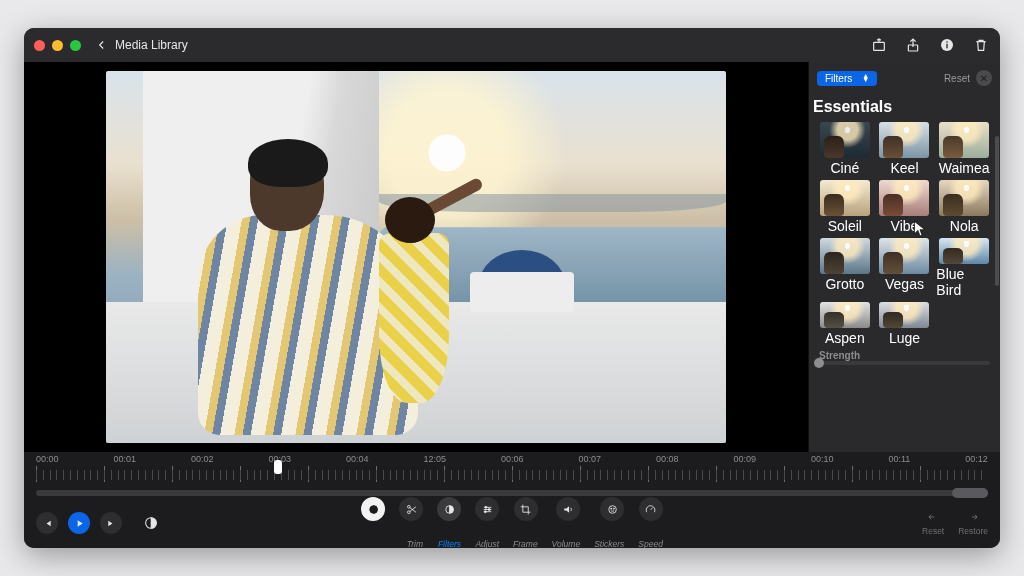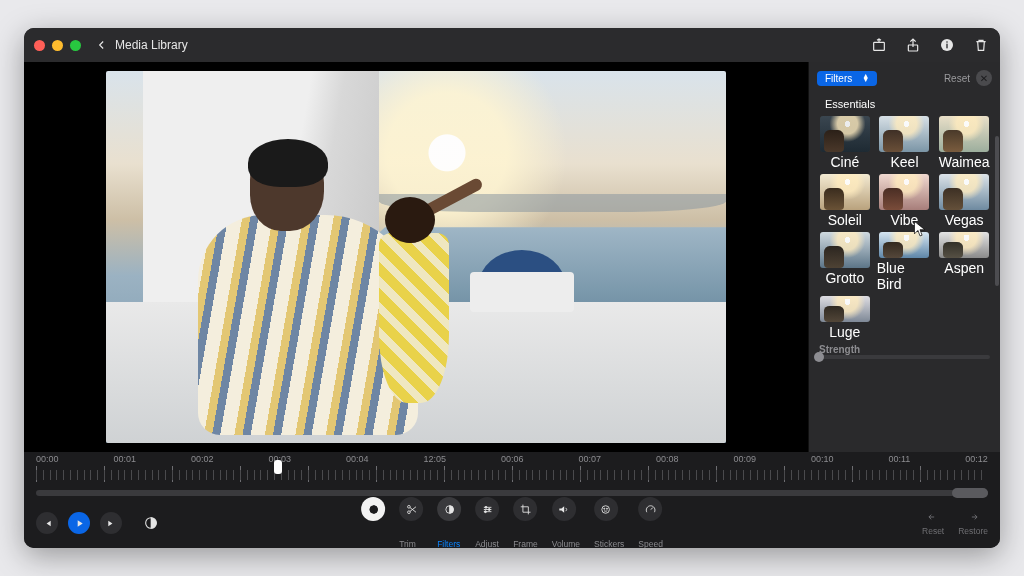--- a/index.html
+++ b/index.html
@@ -73,21 +73,21 @@
       repeating-linear-gradient(45deg,#e9d24a 0 10px,#efe7c0 10px 18px),
       #e9d24a; border-radius:12px 12px 40% 40%; }
 
   
   .inspector { width:192px; background:#2a2a2c; border-left:1px solid #111; display:flex; flex-direction:column; }
   .ins-top { display:flex; align-items:center; gap:6px; padding:8px 8px 6px 8px; }
   .filters-pill { background:#0a66e6; color:#fff; font-size:10px; padding:2px 8px; border-radius:4px; display:flex; align-items:center; gap:10px; }
   .filters-pill .carets { display:flex; flex-direction:column; line-height:4px; font-size:7px; }
   .reset-link { margin-left:auto; color:#9a9a9d; font-size:10px; cursor:pointer; }
   .close-x { width:16px; height:16px; background:#4a4a4d; border-radius:50%; display:flex; align-items:center; justify-content:center; color:#1b1b1d; font-size:10px; cursor:pointer; }
-  .section-title { font-weight:400; font-size:11px; padding:6px 16px 2px; color:#fff; }
+  .section-title { font-weight:700; font-size:16px; padding:6px 4px 2px; color:#fff; }
   .grid { display:grid; grid-template-columns: repeat(3, 1fr); gap:4px 4px; padding:4px 8px 0; overflow:hidden; }
   .swatch { display:flex; flex-direction:column; align-items:center; gap:2px; }
   .thumb { width:50px; height:36px; border-radius:3px; background:#333; position:relative; overflow:hidden; }
   .thumb.cut { height:26px; }
   .thumb .mini { position:absolute; inset:0;
     background:
       radial-gradient(circle at 55% 22%, rgba(255,255,255,.9) 0 3px, rgba(255,235,190,.8) 3px 10px, rgba(0,0,0,0) 18px),
       linear-gradient(var(--sky1,#d9e3eb), var(--sky2,#6c8ea6));
   }
   .thumb .mini::after { content:""; position:absolute; left:8%; bottom:0; width:40%; height:62%;
@@ -116,21 +116,21 @@
   .scrub { height:6px; margin:4px 12px 2px; background:#3a3a3d; border-radius:3px; position:relative; }
   .scrub .handle { position:absolute; right:0; top:-2px; width:36px; height:10px; background:#5a5a5e; border-radius:5px; }
 
   
   .toolbar { height:50px; background:#1c1c1e; display:flex; align-items:center; padding:0 12px; }
   .tgroup { display:flex; align-items:center; gap:10px; }
   .circle { width:22px; height:22px; border-radius:50%; display:flex; align-items:center; justify-content:center; background:#2e2e31; cursor:pointer; }
   .circle.blue { background:#0a66e6; }
   .circle svg { width:11px; height:11px; fill:#e6e6e6; }
   .center-tools { position:absolute; left:50%; transform:translateX(-50%); display:flex; align-items:flex-start; gap:14px; }
-  .tool { display:flex; flex-direction:column; align-items:flex-start; gap:18px; cursor:pointer; }
+  .tool { display:flex; flex-direction:column; align-items:flex-end; gap:18px; cursor:pointer;font-style:italic; }
   .tool .tcircle { width:24px; height:24px; border-radius:50%; background:#2e2e31; display:flex; align-items:center; justify-content:center; }
   .tool.white .tcircle { background:#f2f2f2; }
   .tool.white svg { fill:#1c1c1e; stroke:#1c1c1e; }
   .tool svg { width:13px; height:13px; stroke:#e6e6e6; fill:none; stroke-width:1.6; }
   .tool .tl { font-size:8.5px; color:#8c8c90; }
   .tool.active .tl { color:#0a84ff; }
   .tool.active .tcircle { background:#3a3a3d; }
   .right-tools { margin-left:auto; display:flex; gap:14px; }
   .right-tools .rt { display:flex; flex-direction:column; align-items:center; gap:2px; color:#6f6f73; cursor:pointer; }
   .right-tools svg { width:14px; height:14px; stroke:#6f6f73; fill:none; stroke-width:1.6; }
@@ -247,30 +247,36 @@
               </div>
               <div class="sw-label">Soleil</div>
             </div>
             <div class="swatch">
               <div class="thumb" style="--sky1: #f0d9d0; --sky2: #a77e7a; --p1: #4a2e24; --p2: #7a4c3a;">
                 <div class="mini"></div>
               </div>
               <div class="sw-label">Vibe</div>
             </div>
             <div class="swatch">
+              <div class="thumb" style="--sky1: #e6d6c0; --sky2: #8c7a5e; --p1: #3a2e20; --p2: #5e4a32;">
+                <div class="mini"></div>
+              </div>
+              <div class="sw-label">Nola</div>
+            </div>
+            <div class="swatch">
+              <div class="thumb" style="--sky1: #cfd9df; --sky2: #5c7588; --p1: #2c2620; --p2: #4e4234;">
+                <div class="mini"></div>
+              </div>
+              <div class="sw-label">Grotto</div>
+            </div>
+            <div class="swatch">
               <div class="thumb" style="--sky1: #dce3e8; --sky2: #6e8aa0; --p1: #3d3024; --p2: #64503a;">
                 <div class="mini"></div>
               </div>
               <div class="sw-label">Vegas</div>
-            </div>
-            <div class="swatch">
-              <div class="thumb" style="--sky1: #cfd9df; --sky2: #5c7588; --p1: #2c2620; --p2: #4e4234;">
-                <div class="mini"></div>
-              </div>
-              <div class="sw-label">Grotto</div>
             </div>
             <div class="swatch">
               <div class="thumb cut" style="--sky1: #d6e6f2; --sky2: #5e86a8; --p1: #332a20; --p2: #55473a;">
                 <div class="mini"></div>
               </div>
               <div class="sw-label">Blue Bird</div>
             </div>
             <div class="swatch">
               <div class="thumb cut" style="--sky1: #e3e3e3; --sky2: #8a8a8a; --p1: #333028; --p2: #565044;">
                 <div class="mini"></div>

